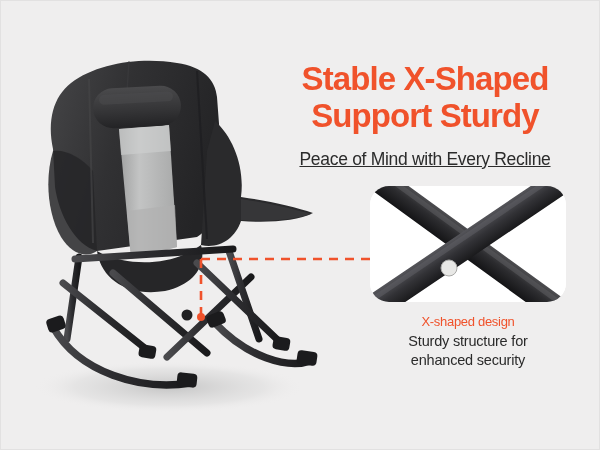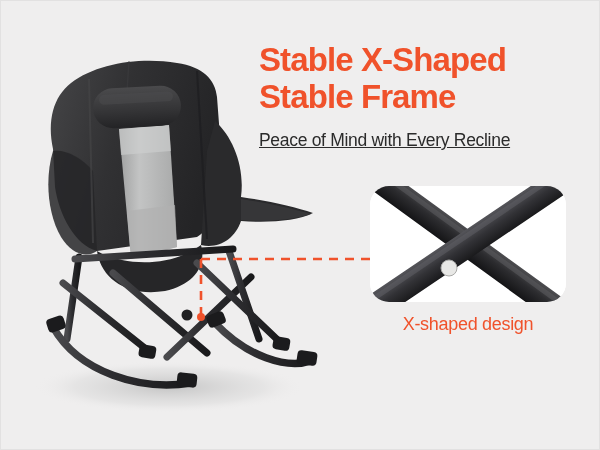--- a/index.html
+++ b/index.html
@@ -26,23 +26,23 @@
     top: 0;
     width: 340px;
     height: 450px;
   }
   #photo svg { display:block; }
 
   
   #copy {
     position: absolute;
     left: 258px;
-    top: 41px;
+    top: 60px;
     width: 332px;
-    text-align: left;
+    text-align: center;
   }
   .headline {
     font-size: 33px;
     font-weight: bold;
     line-height: 1.12;
     letter-spacing: -0.9px;
     color: #f0522b;
     margin: 0;
   }
   .subhead {
@@ -70,21 +70,21 @@
   
   #caption {
     position: absolute;
     left: 367px;
     top: 313px;
     width: 200px;
     text-align: center;
   }
   .cap-title {
     margin: 0;
-    font-size: 18px;
+    font-size: 13px;
     color: #f0522b;
     letter-spacing: -0.3px;
   }
   .cap-body {
     margin: 3px 0 0 0;
     font-size: 14.5px;
     line-height: 1.28;
     color: #2b2b2b;
     letter-spacing: -0.2px;
   }
@@ -201,21 +201,21 @@
         <rect x="272" y="336" width="17" height="13" rx="4" transform="rotate(10 280 342)"></rect>
       </g>
 
       <circle cx="186" cy="314" r="5.5" fill="#202022"></circle>
     </svg>
   </div>
 
   <div id="copy">
     <h1 class="headline">
       <span>Stable X-Shaped</span><br>
-      <span>Stable Frame</span>
+      <span>Support Sturdy</span>
     </h1>
     <p class="subhead">Peace of Mind with Every Recline</p>
   </div>
 
   <div id="inset-card">
     <svg width="196" height="116" viewBox="0 0 196 116" xmlns="http://www.w3.org/2000/svg">
       <defs>
         <linearGradient id="barA" x1="0" y1="0" x2="0" y2="1">
           <stop offset="0%" stop-color="#4d4d50"></stop>
           <stop offset="45%" stop-color="#2c2c2f"></stop>
@@ -239,20 +239,24 @@
         <rect x="-20" y="48" width="238" height="5" rx="2.5" fill="#626267" opacity="0.5"></rect>
       </g>
 
       <circle cx="79" cy="82" r="8" fill="#e8e8e6"></circle>
       <circle cx="79" cy="82" r="8" fill="none" stroke="#a9a9a7" stroke-width="1"></circle>
     </svg>
   </div>
 
   <div id="caption">
     <p class="cap-title">X-shaped design</p>
+    <p class="cap-body">
+      <span>Sturdy structure for</span><br>
+      <span>enhanced security</span>
+    </p>
   </div>
 
   <svg id="leader" xmlns="http://www.w3.org/2000/svg">
     <path d="M200 258 L372 258" stroke="#f0522b" stroke-width="2.6" stroke-dasharray="9 7" fill="none"></path>
     <path d="M200 258 L200 314" stroke="#f0522b" stroke-width="2.6" stroke-dasharray="9 7" fill="none"></path>
     <circle cx="200" cy="316" r="4" fill="#f0522b"></circle>
   </svg>
 
 </div>
 

